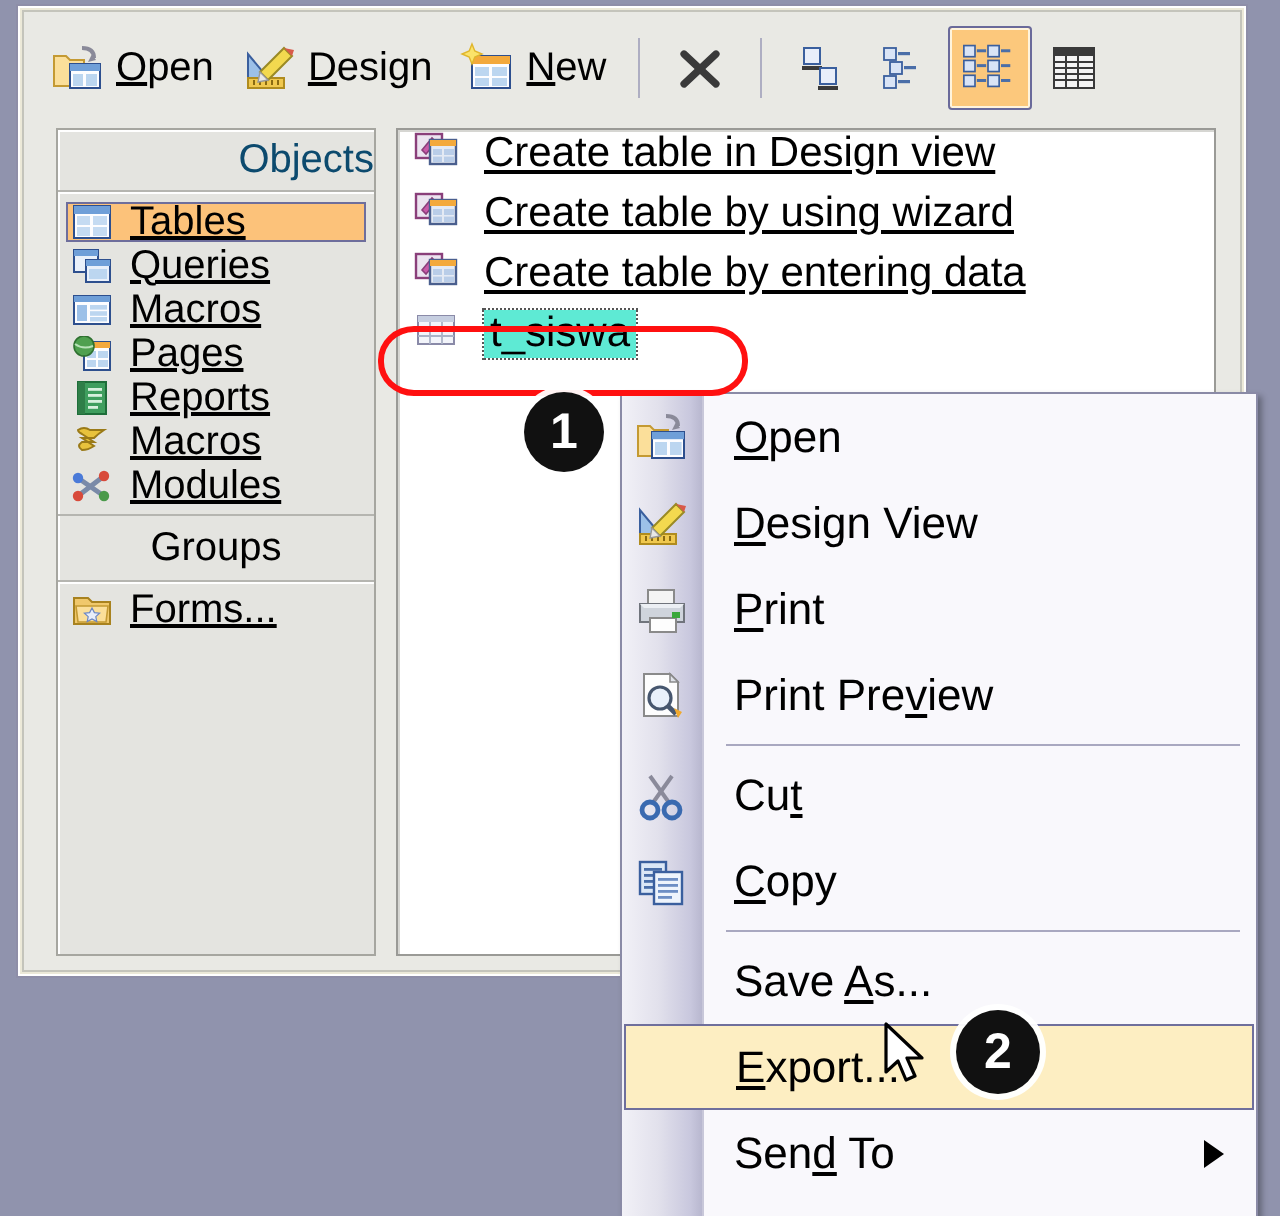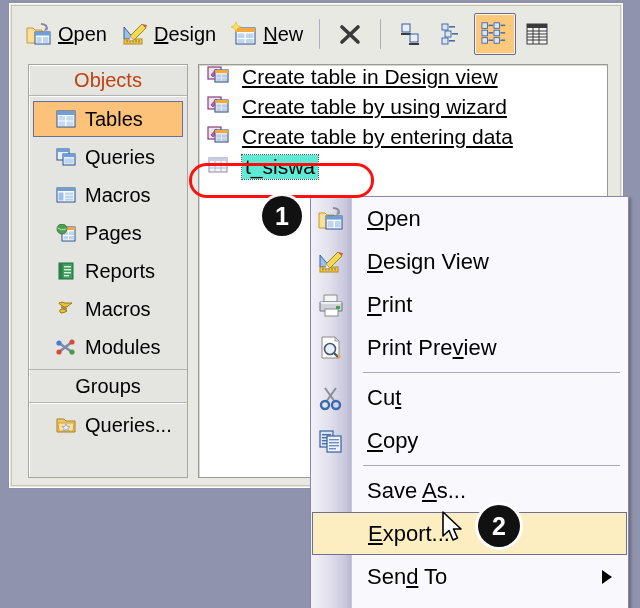--- a/index.html
+++ b/index.html
@@ -50,30 +50,30 @@
 
   
   #objects-panel{
     position:absolute;left:16px;top:58px;width:160px;height:414px;
     background:#e4e4e0;
     border:1px solid #a6a6a0;
     box-shadow:1px 1px 0 #ffffff inset;
     box-sizing:border-box;
   }
   .panel-header{
-    height:30px;line-height:30px;text-align:center;
-    font-size:20px;color:#c2410c;
+    height:30px;line-height:30px;text-align:right;
+    font-size:20px;color:#0c4a6e;
     border-bottom:1px solid #b5b5b0;
     box-shadow:0 1px 0 #ffffff;
   }
   .obj-list{padding-top:3px;}
   .obj-item{
-    display:flex;align-items:center;height:36px;margin:2px 4px;
-    padding-left:22px;gap:9px;cursor:default;
-    border:1px solid transparent;box-sizing:border-box;
+    display:flex;align-items:center;height:20px;margin:2px 4px;
+    padding-left:2px;gap:9px;cursor:default;
+    border:1px solid transparent;box-sizing:border-box;text-decoration:underline;
   }
   .obj-item.selected{
     background:#fcc27a;border:1px solid #6e6e9c;
   }
   .obj-icon{width:20px;height:18px;position:relative;flex:0 0 auto;}
   .obj-label{font-size:20px;color:#000;white-space:nowrap;}
   .groups-header{
     height:32px;line-height:32px;text-align:center;font-size:20px;
     border-top:1px solid #b5b5b0;border-bottom:1px solid #b5b5b0;
     margin-top:4px;box-shadow:0 1px 0 #ffffff;
@@ -416,21 +416,21 @@
       <div class="groups-header">Groups</div>
 
       <div class="obj-item" style="margin-top:4px;">
         <span class="obj-icon">
           <svg width="20" height="18" viewBox="0 0 20 18">
             <path d="M1 3 L8 3 L10 5 L19 5 L19 16 L1 16 Z" fill="#f0c86c" stroke="#a8821f" stroke-width="1"></path>
             <path d="M2 7 L18 7 L17 15 L3 15 Z" fill="#fbdf9a" stroke="#c49a33" stroke-width="0.8"></path>
             <path d="M10 8 L11.2 10.3 L13.8 10.6 L11.9 12.3 L12.4 14.8 L10 13.5 L7.6 14.8 L8.1 12.3 L6.2 10.6 L8.8 10.3 Z" fill="#e8eefa" stroke="#6b86c4" stroke-width="0.6"></path>
           </svg>
         </span>
-        <span class="obj-label">Queries...</span>
+        <span class="obj-label">Forms...</span>
       </div>
     </div>
 
     <div id="list-panel">
 
       <div class="list-row">
         <span class="list-icon">
           <svg width="22" height="20" viewBox="0 0 22 20">
             <rect x="1" y="2" width="13" height="12" fill="#ece4f0" stroke="#8a3f7a" stroke-width="1.2"></rect>
             <path d="M4 10 L9 4 L11 6 L6 12 Z" fill="#c85aa8" stroke="#8a3f7a" stroke-width="0.8"></path>

